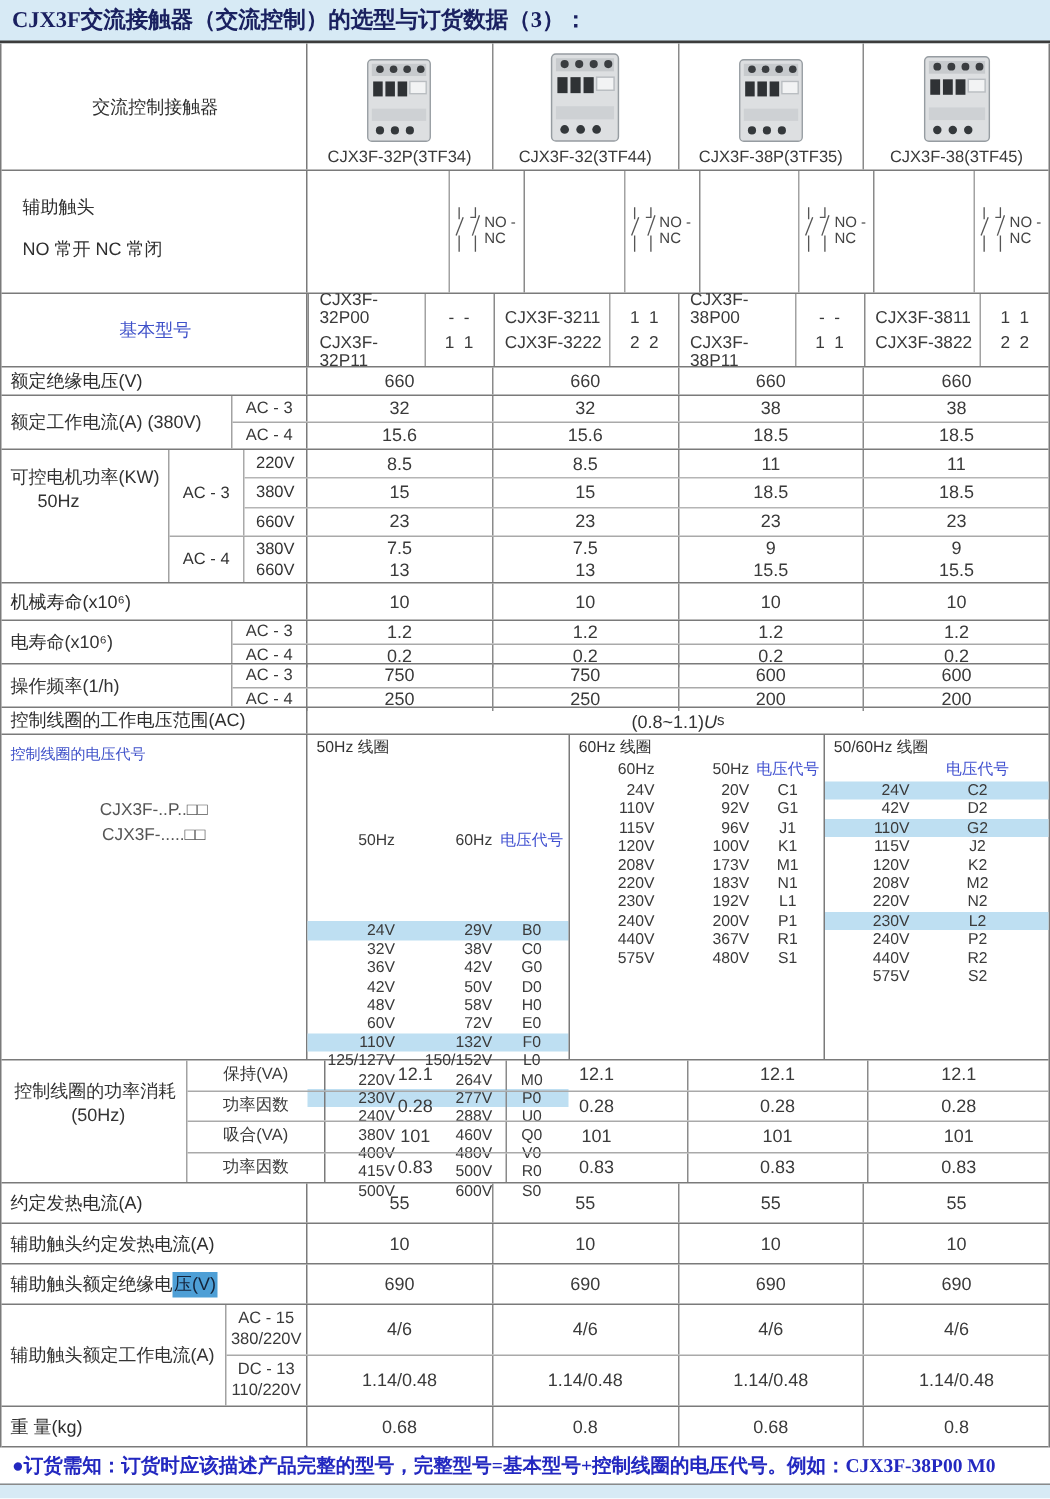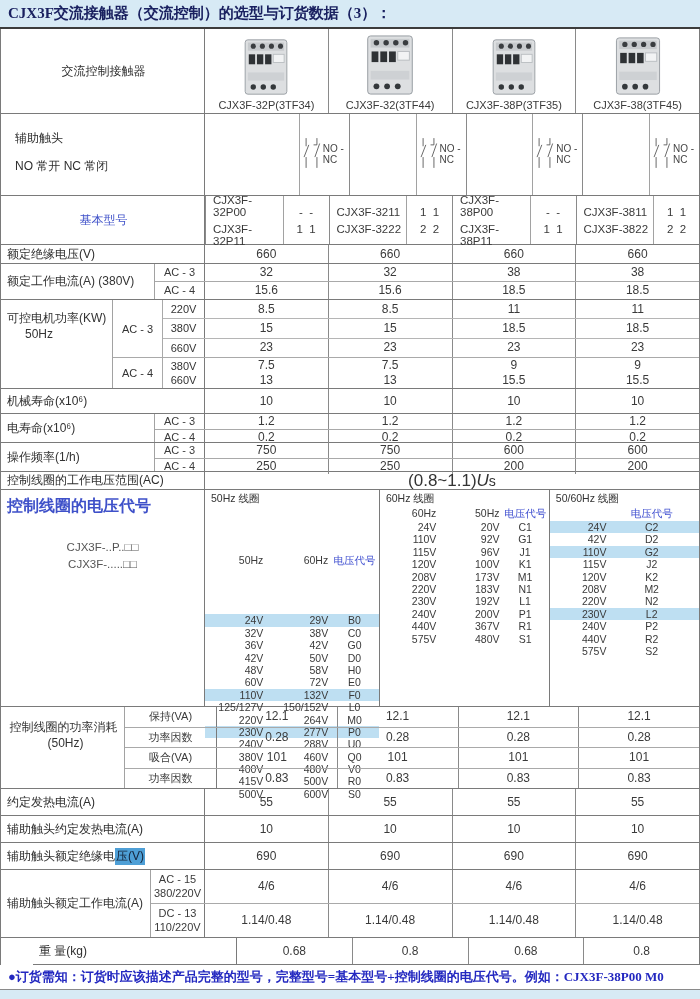--- a/index.html
+++ b/index.html
@@ -31,21 +31,21 @@
   
   .r-basic{height:49px;}
   .blue{color:#3f51c9;}
   .bm-models{flex:1.55;border-right:1px solid #a2a2a2;display:flex;flex-direction:column;justify-content:center;gap:5px;padding-left:7px;font-size:11.5px;color:#3a3a3a;}
   .bm-counts{flex:1;display:flex;flex-direction:column;justify-content:center;align-items:center;gap:5px;font-size:11.5px;color:#3a3a3a;white-space:pre;}
   
   .r-insul{height:19px;}
   .r-mech{height:25px;}
   .r-range{height:18px;}
   .r-thermal{height:27px;}
-  .r-weight{height:27px;margin-left:32px;}
+  .r-weight{height:27px;}
   
   .labm{border-right:1px solid #a2a2a2;padding:3px 4px 3px 6px;font-size:12px;display:flex;flex-direction:column;justify-content:center;}
   .rt{flex:1;display:flex;flex-direction:column;}
   .subrow{flex:1;display:flex;border-top:1px solid #a9a9a9;}
   .rt .subrow:first-child{border-top:none;}
   .sublab{display:flex;align-items:center;justify-content:center;font-size:11px;color:#3a3a3a;border-right:1px solid #7a7a7a;text-align:center;white-space:pre-line;line-height:1.2;}
   .r-current{height:36px;}
   .r-current .labm{width:154px;}
   .r-current .sublab{width:50px;}
   .r-elec,.r-freq{height:29px;}
@@ -55,21 +55,21 @@
   .r-power{height:89px;}
   .r-power .labm{width:112px;justify-content:flex-start;padding-top:10px;}
   .acblock{display:flex;height:62px;border-bottom:1px solid #a9a9a9;}
   .ac4blk{display:flex;flex:1;}
   .aclab{width:50px;display:flex;align-items:center;justify-content:center;font-size:11px;border-right:1px solid #a9a9a9;}
   .acinner{flex:1;display:flex;flex-direction:column;}
   .acinner .prow{flex:1;display:flex;border-top:1px solid #b5b5b5;}
   .acinner .prow:first-child{border-top:none;}
   .vlab{width:42px;display:flex;align-items:center;justify-content:center;font-size:11px;border-right:1px solid #7a7a7a;white-space:pre-line;text-align:center;line-height:1.3;}
   
-  .rangeval{flex:1;display:flex;align-items:center;justify-content:center;font-size:17px;}
+  .rangeval{flex:1;display:flex;align-items:center;justify-content:center;font-size:12px;}
   
   .r-codes{height:217px;}
   .lab-codes{width:204px;border-right:1px solid #7a7a7a;padding:6px;}
   .hints{margin-top:22px;text-align:center;font-size:11.5px;color:#555;line-height:17px;}
   .codes{flex:1;display:flex;font-size:10.5px;}
   .cgroup{display:flex;flex-direction:column;}
   .cg1{width:35.2%;gap:48px;}
   .cg2{width:34.4%;border-left:1px solid #7a7a7a;}
   .cg3{width:30.4%;border-left:1px solid #7a7a7a;}
   .ctitle{height:16px;line-height:17px;padding-left:6px;color:#333;}
@@ -449,21 +449,21 @@
     <div class="lab" style="display:flex;align-items:center;">控制线圈的工作电压范围(AC)</div>
     <div class="rangeval">
       <span>(0.8~1.1)</span>
         <i>U</i>
         <sub>s</sub>
     </div>
   </div>
 
   <div class="row r-codes">
     <div class="lab-codes">
-      <div class="blue" style="font-size:16px;font-weight:bold;">控制线圈的电压代号</div>
+      <div class="blue" style="font-size:10px;">控制线圈的电压代号</div>
       <div class="hints">
         <div>CJX3F-..P..□□</div>
         <div>CJX3F-.....□□</div>
       </div>
     </div>
     <div class="codes">
       <div class="cgroup cg1 cols3">
         <div class="ctitle">50Hz 线圈</div>
         <div class="chead">
             <div class="ccell c0">50Hz</div>

